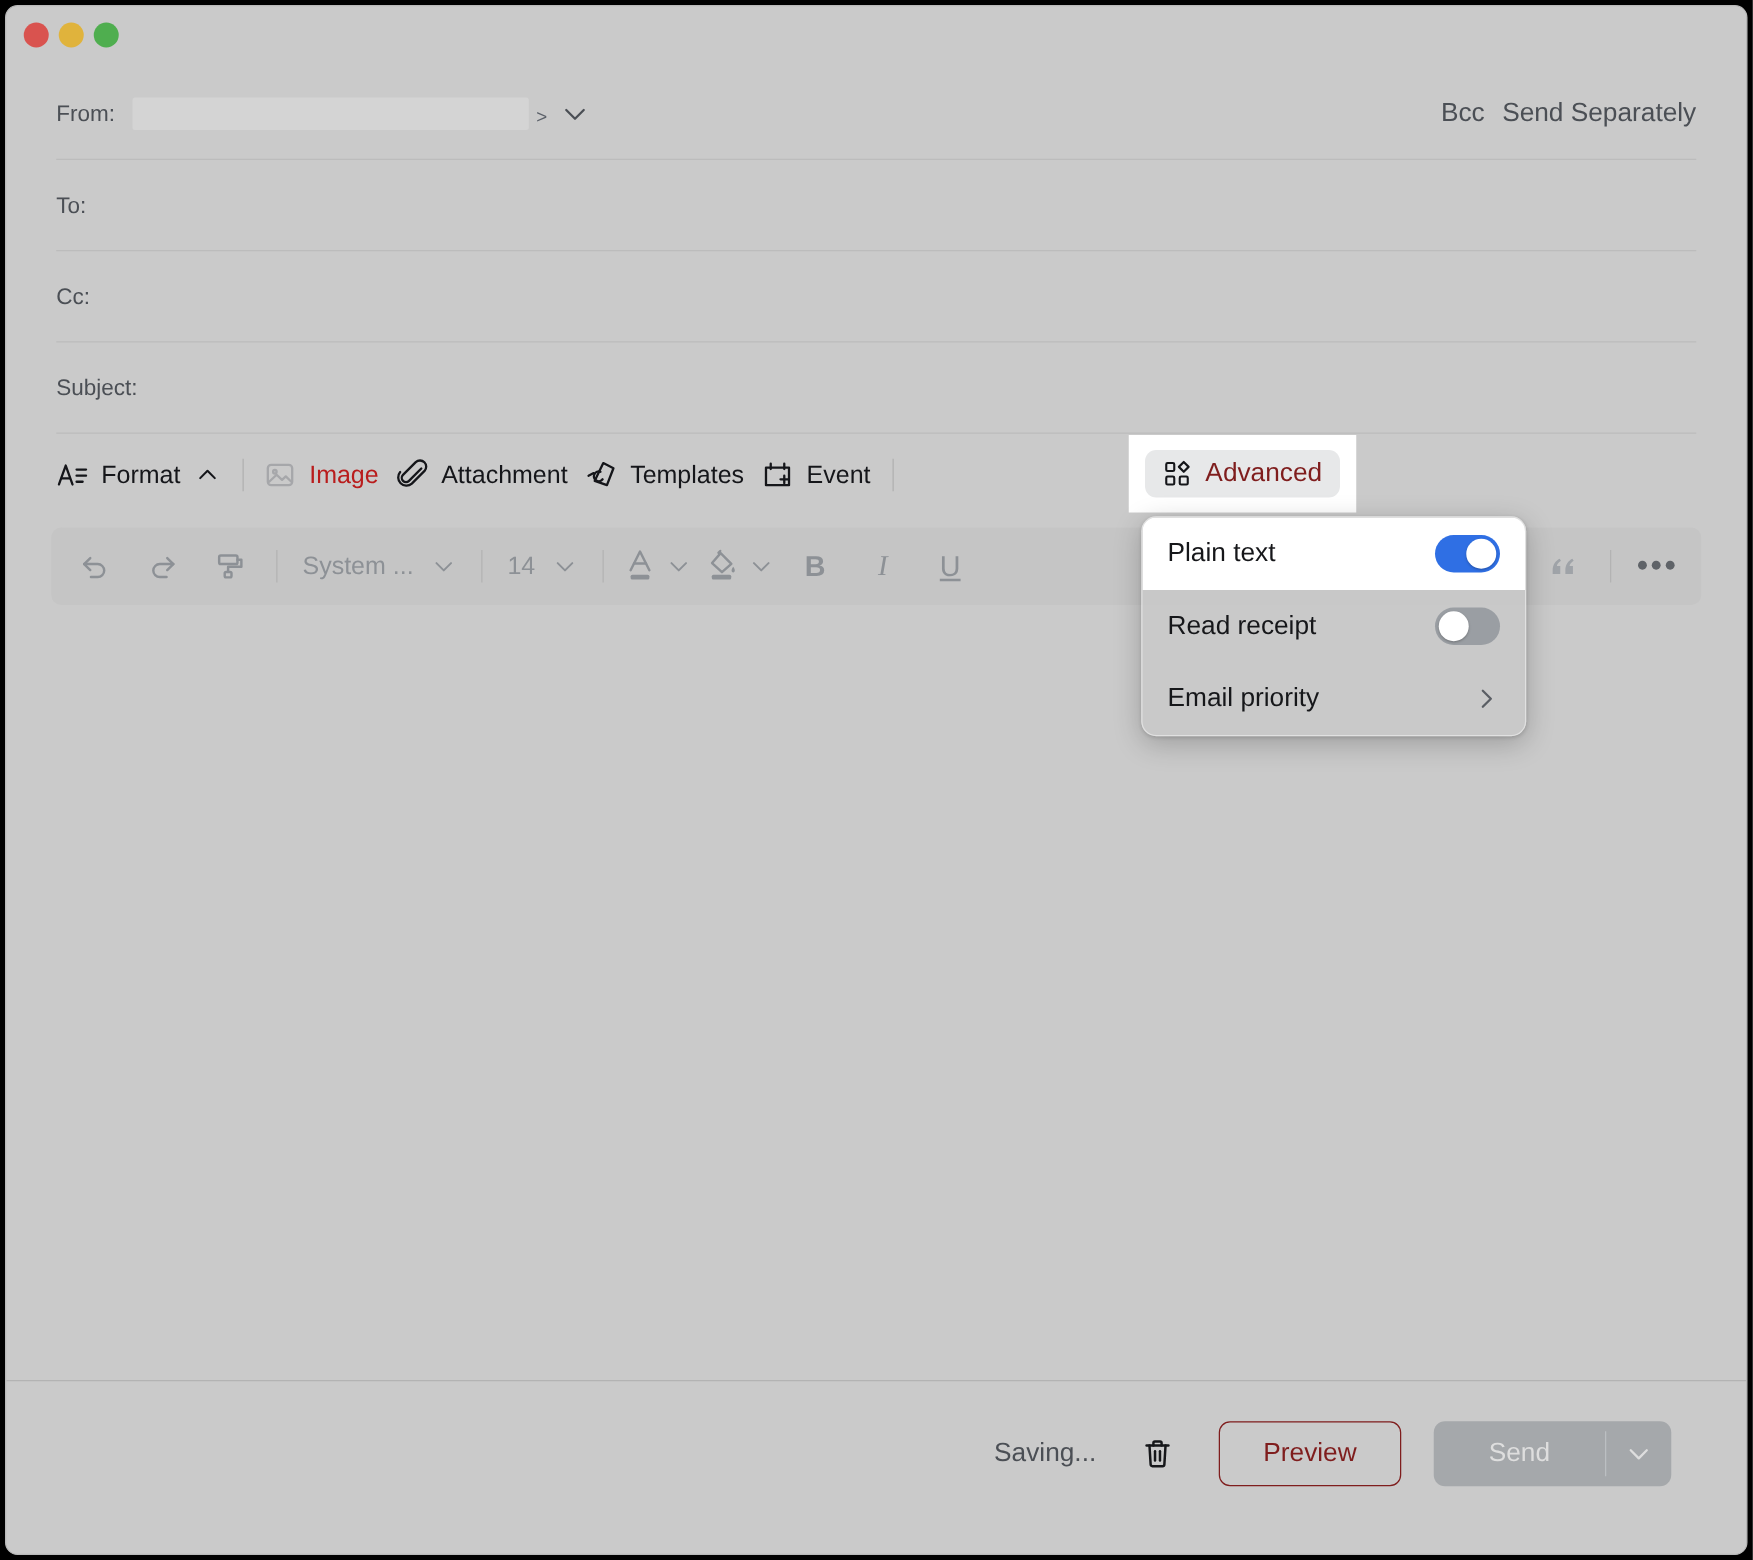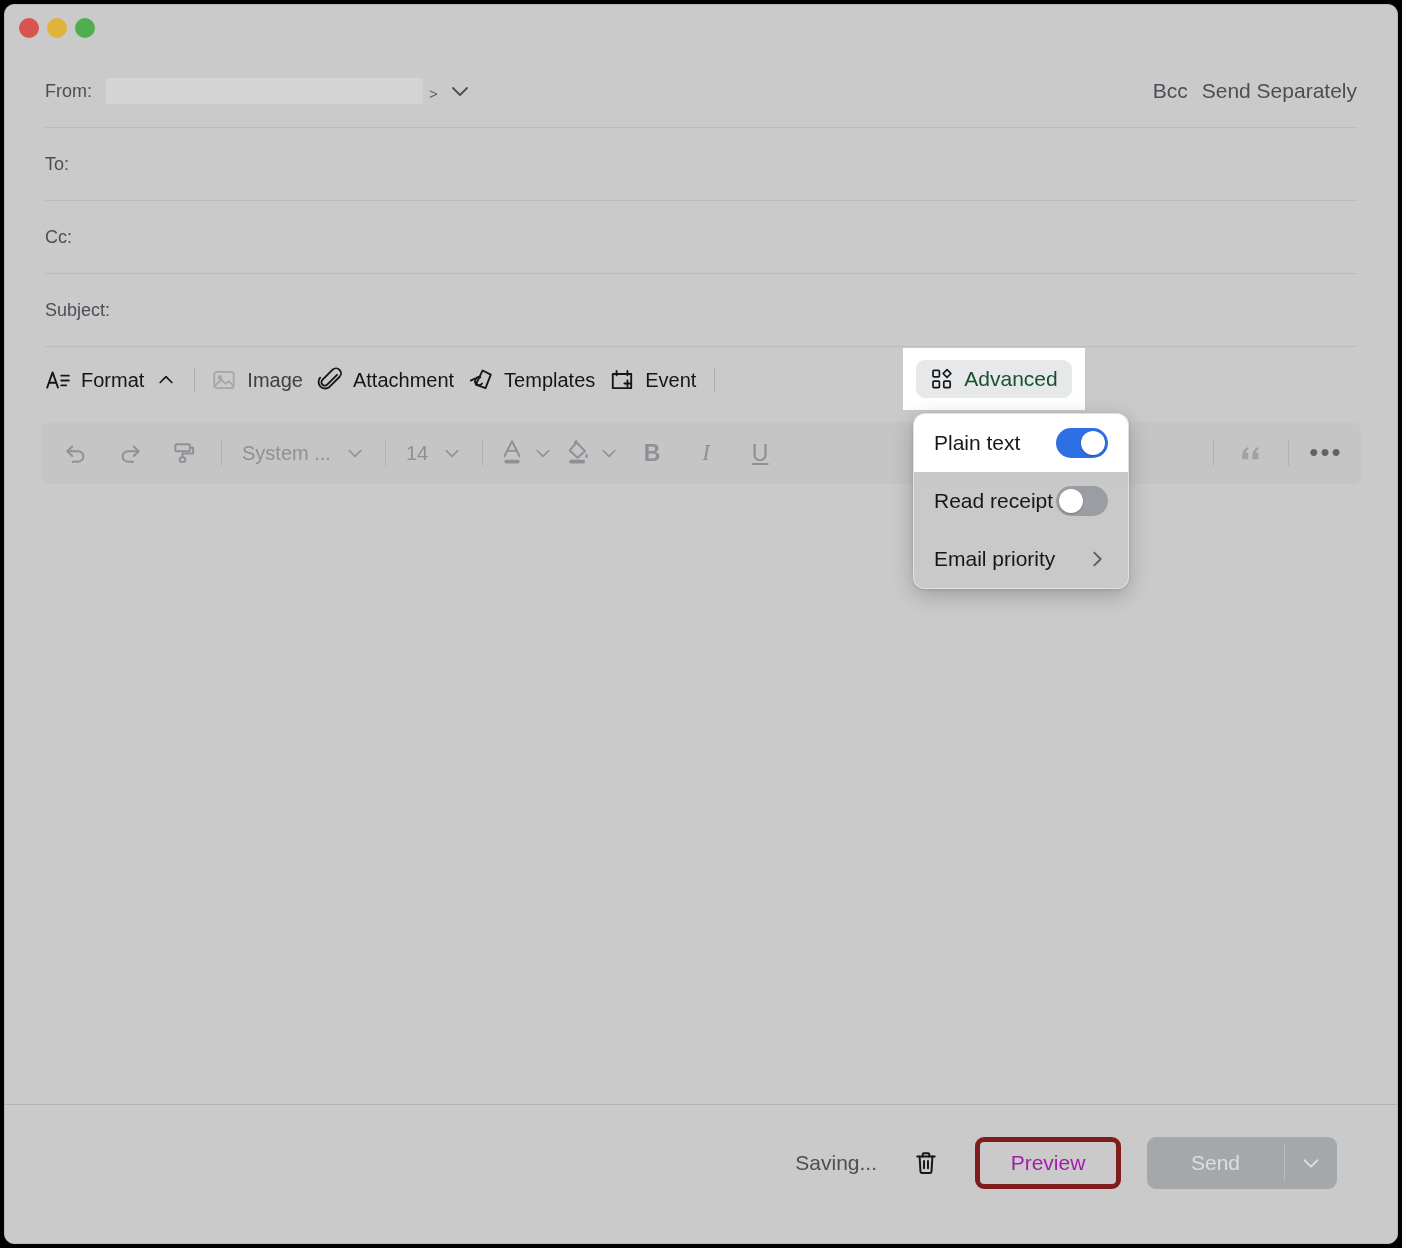--- a/index.html
+++ b/index.html
@@ -106,21 +106,21 @@
   .action-item {
     display: flex;
     align-items: center;
     gap: 10px;
     font-size: 20px;
     color: #15161a;
     padding: 6px 14px 6px 0;
     cursor: default;
     white-space: nowrap;
   }
-  .action-item.disabled { color: #404040; }
+  .action-item.disabled { color: #b91c1c; }
   .action-sep {
     width: 1px; height: 26px;
     background: #b0b0b0;
     margin: 0 16px 0 4px;
   }
   .caret-up { margin-left: 2px; }
 
   
   #advanced-wrap {
     position: absolute;
@@ -130,32 +130,32 @@
     z-index: 30;
     display: flex;
     align-items: center;
     justify-content: center;
   }
   #advanced-btn {
     display: flex;
     align-items: flex-end;
     gap: 10px;
     font-size: 21px;
-    color: #14532d;
+    color: #7f1d1d;
     background: #e7e8e9;
     border-radius: 9px;
     padding: 7px 14px;
     cursor: default;
   }
 
   
   #advanced-menu {
     position: absolute;
     left: 908px; top: 408px;
-    width: 216px;
+    width: 308px;
     border-radius: 12px;
     background: rgba(200,200,200,0.80);
     box-shadow: 0 6px 22px rgba(0,0,0,0.22), 0 1px 3px rgba(0,0,0,0.12);
     z-index: 40;
     overflow: hidden;
     padding: 0;
     border: 1px solid rgba(255,255,255,0.45);
   }
   .menu-item {
     height: 58px;
@@ -254,24 +254,24 @@
   }
   #saving-text { font-size: 21px; color: #4b4f55; }
   #trash-btn {
     width: 46px; height: 46px;
     display: flex; align-items: center; justify-content: center;
     color: #16171a; cursor: default;
   }
   #preview-btn {
     height: 52px;
     min-width: 146px;
-    border: 5px solid #7f1d1d;
+    border: 1px solid #7f1d1d;
     border-radius: 9px;
     display: flex; align-items: center; justify-content: center;
-    font-size: 21px; color: #a21caf;
+    font-size: 21px; color: #7f1d1d;
     background: transparent;
     cursor: default;
     padding: 0 22px;
   }
   #send-group {
     height: 52px;
     display: flex;
     align-items: stretch;
     background: #a5a8ab;
     border-radius: 9px;

